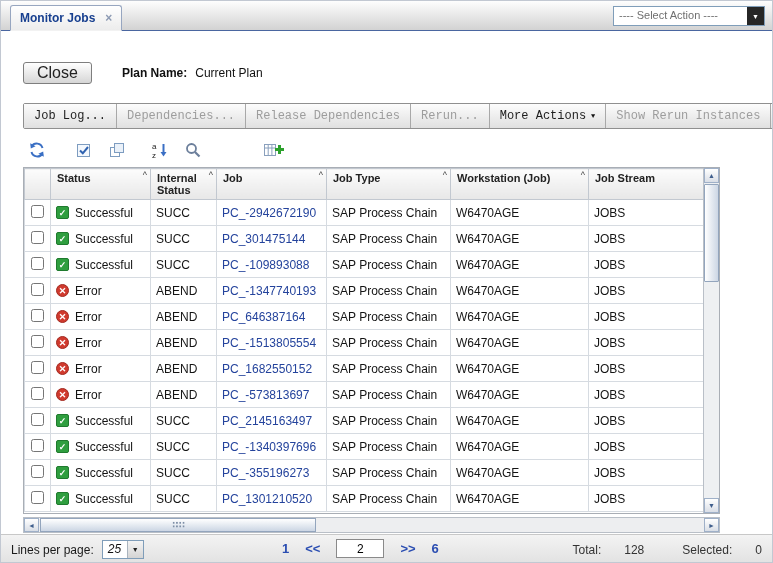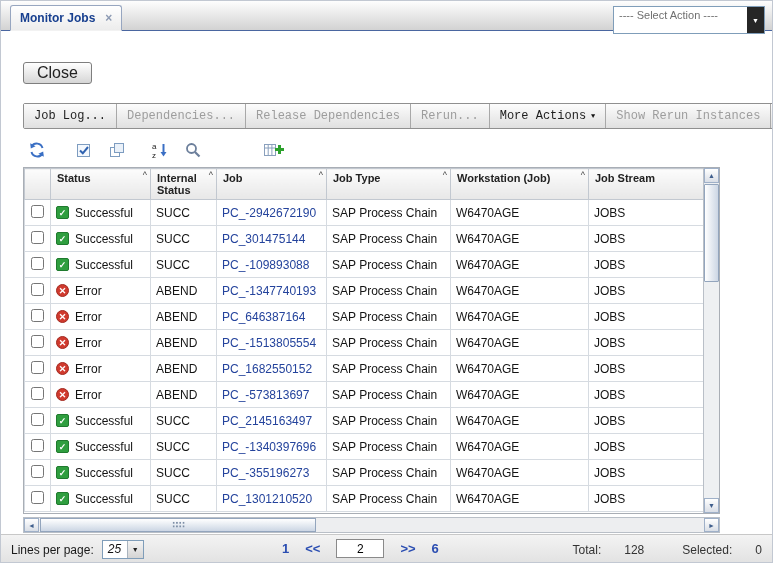--- a/index.html
+++ b/index.html
@@ -23,21 +23,21 @@
   .tab {
     position: absolute; left: 9px; top: 4px; height: 26px; z-index: 2;
     display: flex; align-items: center; gap: 10px; padding: 0 9px;
     background: linear-gradient(#ffffff, #ececec);
     border: 1px solid #97a6c0; border-bottom: 1px solid #f2f2f2;
     border-radius: 3px 3px 0 0;
     color: #173f8f; font-weight: bold; font-size: 12px; cursor: pointer;
   }
   .tab-close { color: #8c9ab3; font-size: 12px; font-weight: bold; cursor: pointer; }
   .select-action {
-    position: absolute; top: 5px; right: 7px; width: 152px; height: 28px;
+    position: absolute; top: 5px; right: 7px; width: 152px; height: 20px;
     border: 1px solid #7f9db9; background: #fff; display: flex; align-items: stretch; cursor: pointer;
   }
   .sa-text { flex: 1; font-size: 11px; color: #6f6f6f; line-height: 17px; padding-left: 5px; white-space: nowrap; overflow: hidden; }
   .sa-arrow { width: 17px; background: #262626; color: #fff; font-size: 7px; display: flex; align-items: center; justify-content: center; }
 
   
   .plan-row { position: absolute; top: 60px; left: 22px; height: 24px; display: flex; align-items: center; }
   .btn-close {
     height: 22px; padding: 0 13px; font-size: 16px; color: #222; font-family: inherit;
     background: linear-gradient(#ffffff, #d6d6d6); border: 1px solid #7e7e7e; border-radius: 3px; cursor: pointer;
@@ -146,20 +146,24 @@
     <span class="tab-close">×</span>
   </div>
   <div class="select-action">
     <span class="sa-text">---- Select Action ----</span>
     <span class="sa-arrow">▼</span>
   </div>
 </div>
 
 <div class="plan-row">
   <button class="btn-close">Close</button>
+  <div class="plan-name">
+    <span class="plan-label">Plan Name:</span>
+    <span class="plan-value">Current Plan</span>
+  </div>
 </div>
 
 <div class="toolbar">
   <button class="tbtn">Job Log...</button>
   <button class="tbtn disabled">Dependencies...</button>
   <button class="tbtn disabled">Release Dependencies</button>
   <button class="tbtn disabled">Rerun...</button>
   <button class="tbtn">
     <span>More Actions</span>
     <span class="caret">▼</span>

